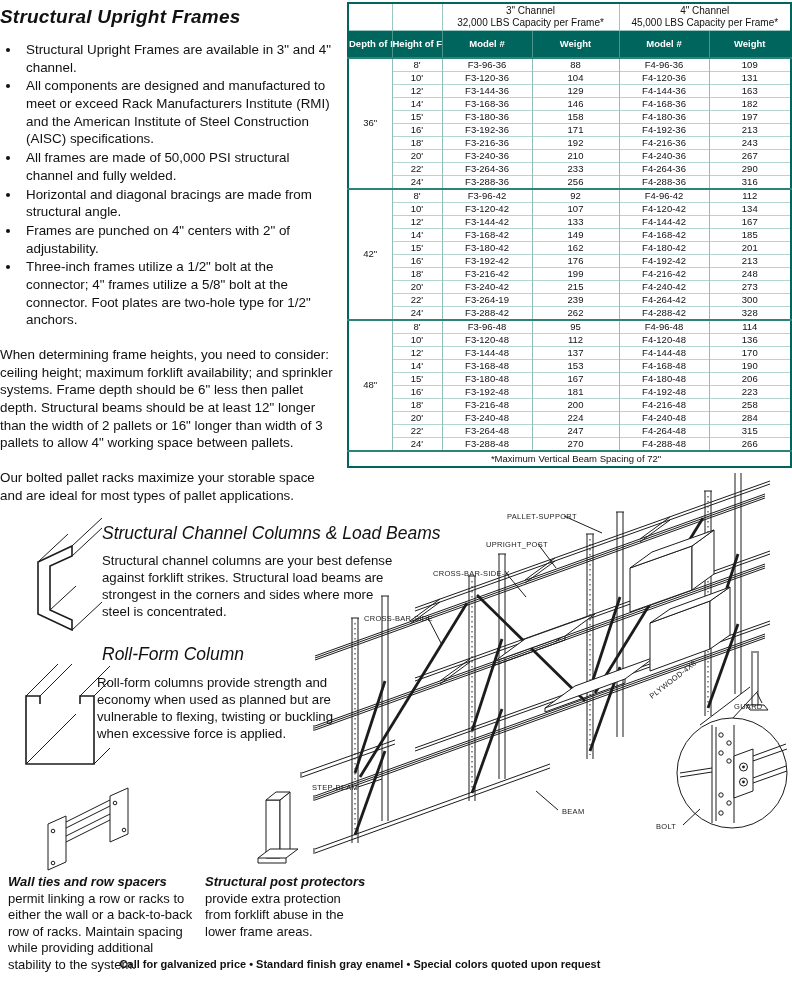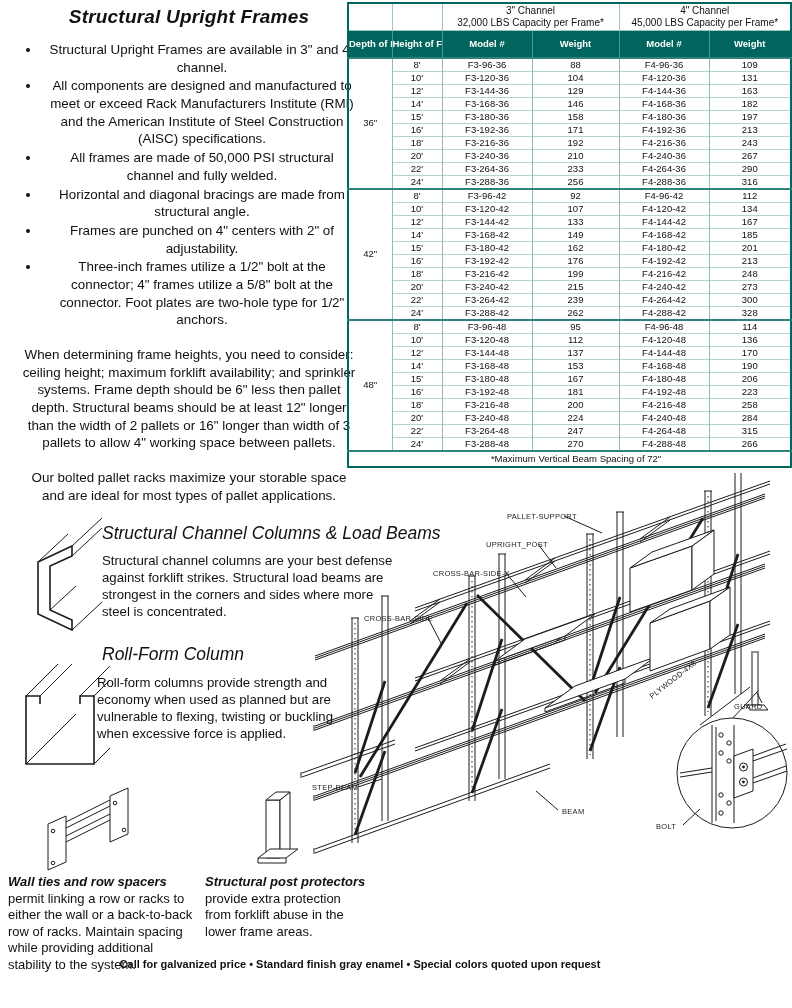--- a/index.html
+++ b/index.html
@@ -1,20 +1,20 @@
 <!DOCTYPE html>
 <html><head>
 <meta charset="utf-8">
 <style>
   * { margin:0; padding:0; box-sizing:border-box; }
   html,body { width:792px; height:1008px; background:#fff; font-family:"Liberation Sans", sans-serif; color:#111; }
   body { position:relative; overflow:hidden; }
 
   
-  .left-col { position:absolute; left:20px; top:6px; width:338px;text-align:center; }
+  .left-col { position:absolute; left:0; top:6px; width:338px; }
   .page-title { font-size:19px; font-weight:bold; font-style:italic; letter-spacing:.2px; }
   .bullets { margin:13px 0 0 0; padding-left:21px; }
   .bullets li { font-size:13.4px; line-height:1.32; padding-left:5px; margin-bottom:1px; }
   .para { font-size:13.4px; line-height:1.32; margin-top:17px; }
 
   
   .table-wrap { position:absolute; left:347px; top:2px; width:443px; }
   table.frames { border-collapse:collapse; width:443px; table-layout:fixed; border:2px solid #00655c; }
   table.frames td, table.frames th { text-align:center; overflow:hidden; white-space:nowrap; }
   .ghead td { border:1px solid #9cc6c0; font-size:10px; line-height:1.22; height:26px; padding:1px 0; font-weight:normal; }
@@ -230,21 +230,21 @@
         </tr>
         <tr>
           <td>20'</td>
           <td>F3-240-42</td>
           <td>215</td>
           <td>F4-240-42</td>
           <td>273</td>
         </tr>
         <tr>
           <td>22'</td>
-          <td>F3-264-42</td>
+          <td>F3-264-19</td>
           <td>239</td>
           <td>F4-264-42</td>
           <td>300</td>
         </tr>
         <tr>
           <td>24'</td>
           <td>F3-288-42</td>
           <td>262</td>
           <td>F4-288-42</td>
           <td>328</td>

